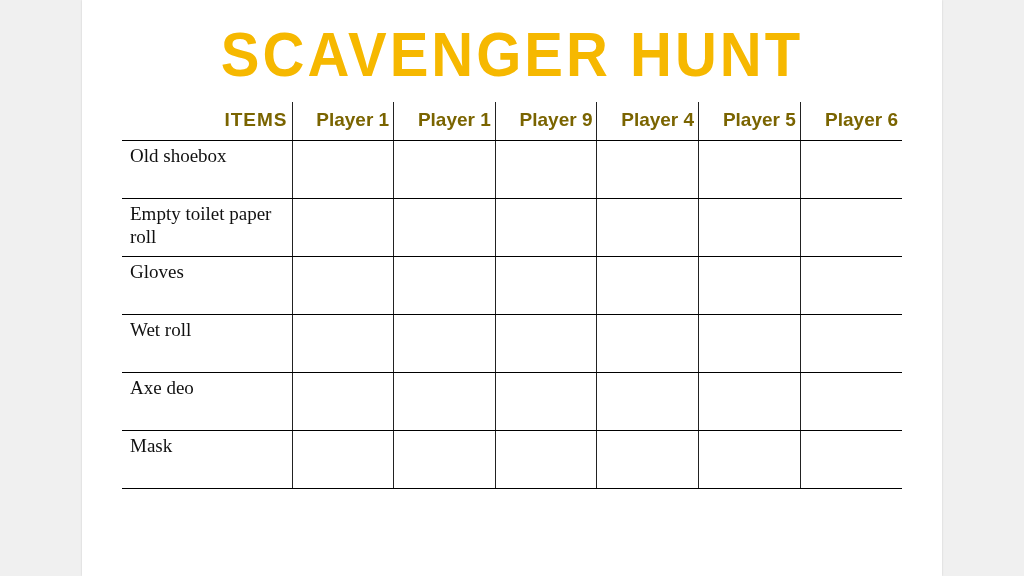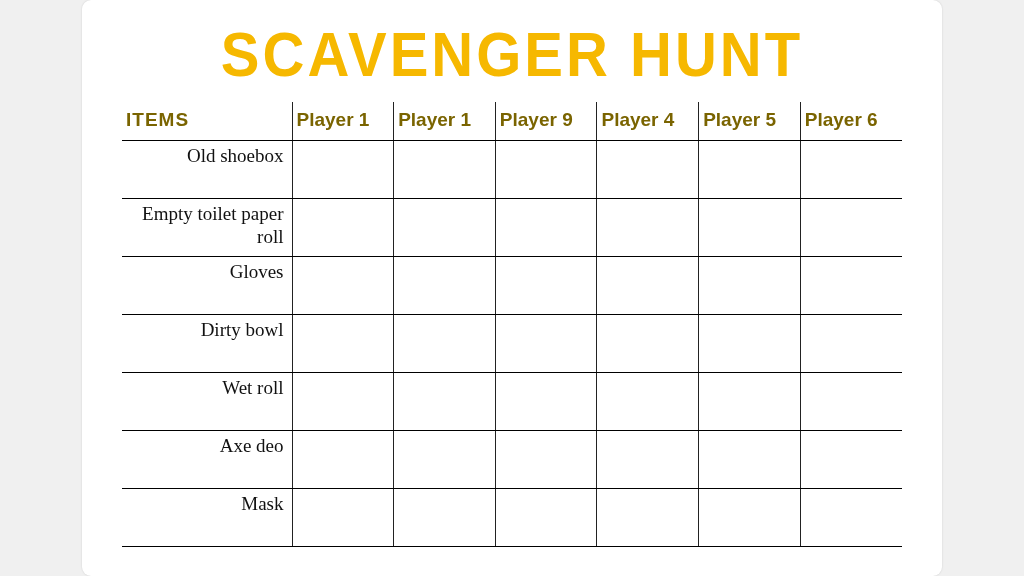--- a/index.html
+++ b/index.html
@@ -13,21 +13,20 @@
       justify-content: center;
       padding-top: 0;
       font-family: Georgia, 'Times New Roman', serif;
     }
     .page {
       background: #ffffff;
       width: 860px;
       min-height: 576px;
       box-shadow: 0 0 2px rgba(0,0,0,0.15);
       padding: 20px 30px 0 30px;
-      border-radius: 9px;
     }
     .title {
       text-align: center;
       font-family: Impact, 'Arial Black', sans-serif;
       font-size: 58px;
       color: #f6b800;
       letter-spacing: 3px;
       font-weight: 900;
       margin-bottom: 15px;
       transform: scaleY(1.1);
@@ -40,21 +39,21 @@
       width: 100%;
       border-collapse: collapse;
       table-layout: fixed;
     }
     th {
       color: #7a6400;
       font-family: 'Arial Black', Impact, sans-serif;
       font-weight: 900;
       font-size: 19px;
       padding: 6px 4px 8px 4px;
-      text-align: left;
+      text-align: right;
       border-bottom: 1px solid #000;
       border-right: 1px solid #222;
       line-height: 1.25;
       vertical-align: top;
     }
     th:first-child {
       width: 170px;
       letter-spacing: 1px;
     }
     th:last-child {
@@ -64,21 +63,21 @@
       border-bottom: 1px solid #000;
       border-right: 1px solid #222;
       height: 58px;
       padding: 4px 8px;
       vertical-align: top;
     }
     td:first-child {
       font-family: Georgia, 'Times New Roman', serif;
       font-size: 19px;
       color: #111;
-      text-align: right;
+      text-align: left;
       border-left: none;
       line-height: 1.2;
     }
     td:last-child {
       border-right: none;
     }
   </style>
 </head>
 <body>
 
@@ -120,29 +119,20 @@
         <tr>
           <td>Gloves</td>
           <td></td>
           <td></td>
           <td></td>
           <td></td>
           <td></td>
           <td></td>
         </tr>
         <tr>
-          <td>Dirty bowl</td>
-          <td></td>
-          <td></td>
-          <td></td>
-          <td></td>
-          <td></td>
-          <td></td>
-        </tr>
-        <tr>
           <td>Wet roll</td>
           <td></td>
           <td></td>
           <td></td>
           <td></td>
           <td></td>
           <td></td>
         </tr>
         <tr>
           <td>Axe deo</td>

